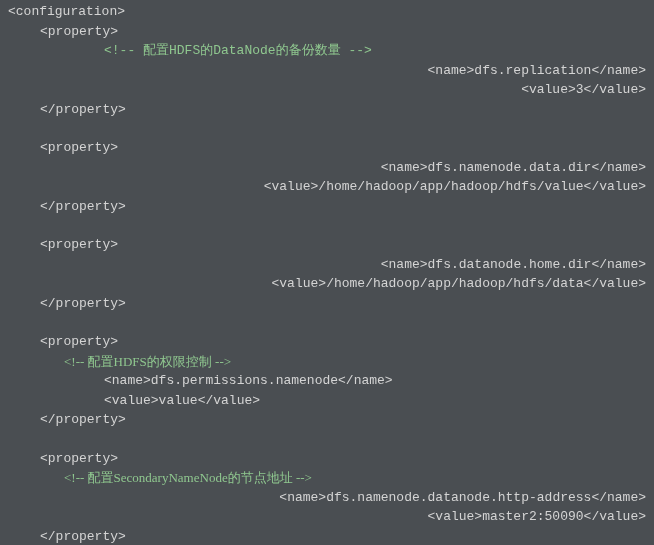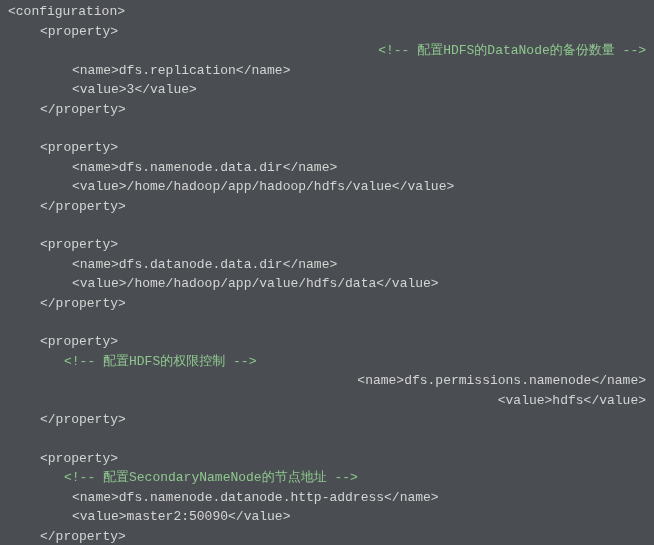--- a/index.html
+++ b/index.html
@@ -10,23 +10,23 @@
     line-height: 1.5;
     color: #d4d4d4;
     padding: 2px 8px 8px 8px;
     width: 654px;
     height: 545px;
     overflow: hidden;
   }
   .line { white-space: pre; }
   .i0 { padding-left: 0; }
   .i1 { padding-left: 32px; }
-  .i2 { padding-left: 64px; }
-  .i3 { padding-left: 96px; text-align: right; }
-  .pad { padding-left: 56px; }
+  .i2 { padding-left: 64px; text-align: right; }
+  .i3 { padding-left: 96px; }
+  .pad { padding-left: 56px; font-family: Liberation Serif, serif; }
   .tag { color: #d4d4d4; }
   .comment { color: #8fc78f; }
   .txt { color: #d4d4d4; }
   .blank { height: 19px; }
 </style>
 </head>
 <body>
 
 <div class="line i0"><span class="tag">&lt;configuration&gt;</span></div>
 
@@ -39,30 +39,30 @@
 <div class="blank"></div>
 
 <div class="line i1"><span class="tag">&lt;property&gt;</span></div>
 <div class="line i2"><span class="tag">&lt;name&gt;</span><span class="txt">dfs.namenode.data.dir</span><span class="tag">&lt;/name&gt;</span></div>
 <div class="line i2"><span class="tag">&lt;value&gt;</span><span class="txt">/home/hadoop/app/hadoop/hdfs/value</span><span class="tag">&lt;/value&gt;</span></div>
 <div class="line i1"><span class="tag">&lt;/property&gt;</span></div>
 
 <div class="blank"></div>
 
 <div class="line i1"><span class="tag">&lt;property&gt;</span></div>
-<div class="line i2"><span class="tag">&lt;name&gt;</span><span class="txt">dfs.datanode.data.dir</span><span class="tag">&lt;/name&gt;</span></div>
-<div class="line i2"><span class="tag">&lt;value&gt;</span><span class="txt">/home/hadoop/app/value/hdfs/data</span><span class="tag">&lt;/value&gt;</span></div>
+<div class="line i2"><span class="tag">&lt;name&gt;</span><span class="txt">dfs.datanode.home.dir</span><span class="tag">&lt;/name&gt;</span></div>
+<div class="line i2"><span class="tag">&lt;value&gt;</span><span class="txt">/home/hadoop/app/hadoop/hdfs/data</span><span class="tag">&lt;/value&gt;</span></div>
 <div class="line i1"><span class="tag">&lt;/property&gt;</span></div>
 
 <div class="blank"></div>
 
 <div class="line i1"><span class="tag">&lt;property&gt;</span></div>
 <div class="line pad"><span class="comment">&lt;!-- </span><span class="comment">配置HDFS的权限控制</span><span class="comment"> --&gt;</span></div>
 <div class="line i3"><span class="tag">&lt;name&gt;</span><span class="txt">dfs.permissions.namenode</span><span class="tag">&lt;/name&gt;</span></div>
-<div class="line i3"><span class="tag">&lt;value&gt;</span><span class="txt">hdfs</span><span class="tag">&lt;/value&gt;</span></div>
+<div class="line i3"><span class="tag">&lt;value&gt;</span><span class="txt">value</span><span class="tag">&lt;/value&gt;</span></div>
 <div class="line i1"><span class="tag">&lt;/property&gt;</span></div>
 
 <div class="blank"></div>
 
 <div class="line i1"><span class="tag">&lt;property&gt;</span></div>
 <div class="line pad"><span class="comment">&lt;!-- </span><span class="comment">配置SecondaryNameNode的节点地址</span><span class="comment"> --&gt;</span></div>
 <div class="line i2"><span class="tag">&lt;name&gt;</span><span class="txt">dfs.namenode.datanode.http-address</span><span class="tag">&lt;/name&gt;</span></div>
 <div class="line i2"><span class="tag">&lt;value&gt;</span><span class="txt">master2:50090</span><span class="tag">&lt;/value&gt;</span></div>
 <div class="line i1"><span class="tag">&lt;/property&gt;</span></div>
 

